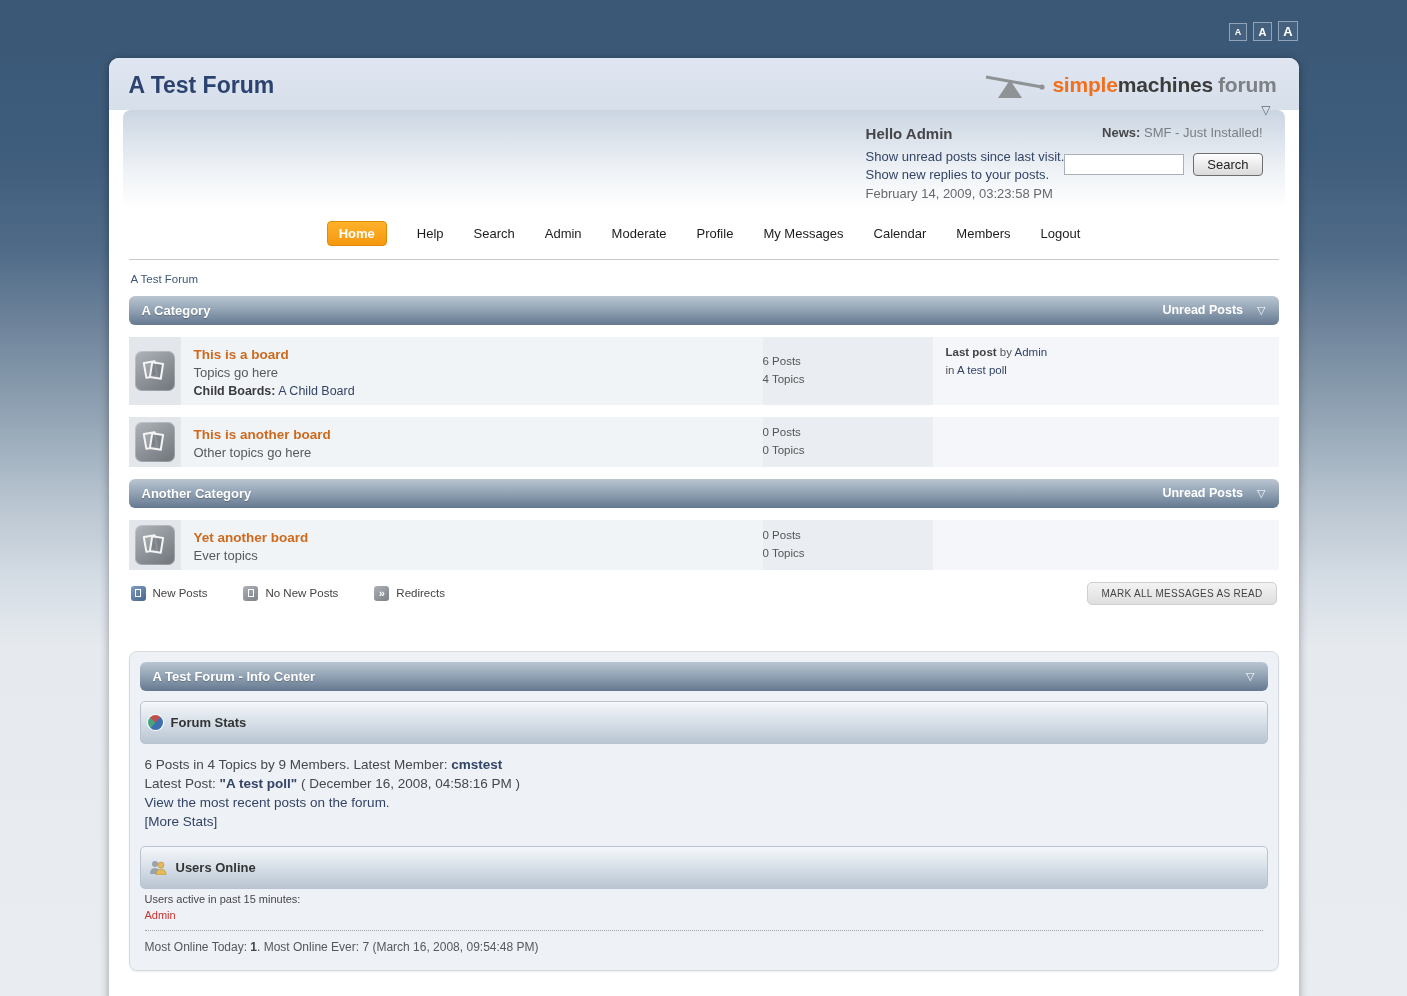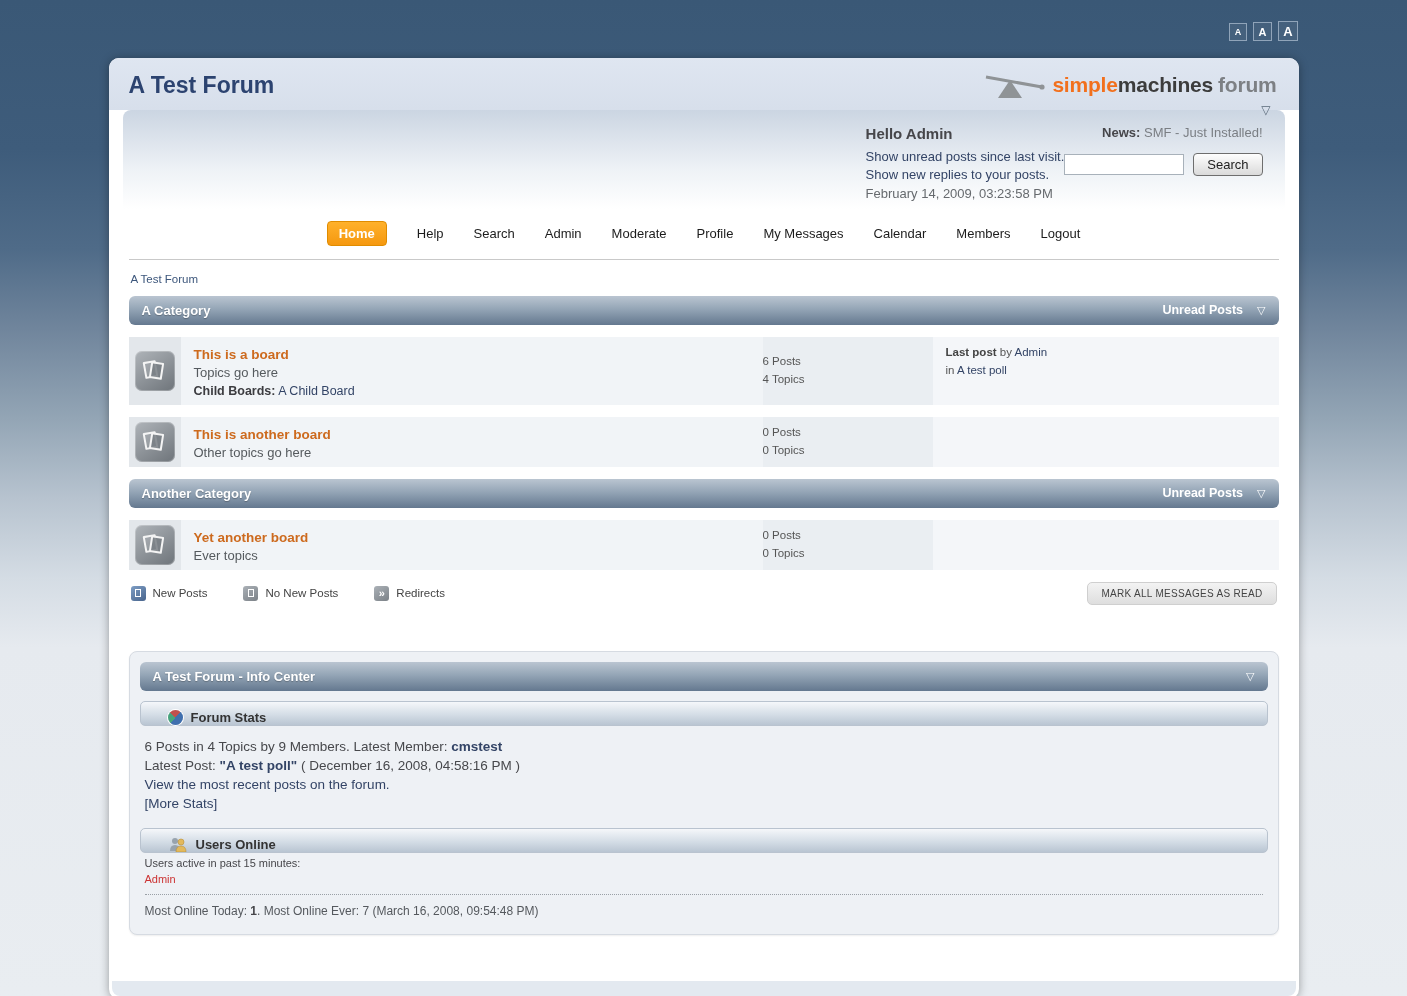--- a/index.html
+++ b/index.html
@@ -101,23 +101,23 @@
   .mini-gray { background:linear-gradient(145deg,#abb1b7,#7b8187); }
   .mini-paper { width:6px; height:8px; border:1px solid #fff; display:block; background:transparent; }
   .mini-redirect { color:#fff; font-size:11px; font-weight:bold; line-height:1; }
   .mark-read-btn { margin-left:auto; font-family:"Liberation Sans",sans-serif; font-size:10px; color:#444;
     letter-spacing:0.3px; background:linear-gradient(180deg,#f3f3f3,#dedede); border:1px solid #cfcfcf;
     border-radius:5px; padding:5px 13px; cursor:pointer; }
 
   
   .info-panel { margin-top:46px; background:#eef1f5; border:1px solid #d6dbe2; border-radius:8px;
     padding:10px 10px 4px; box-shadow:0 1px 2px rgba(0,0,0,0.07); }
-  .subbar { margin-top:10px; height:25px; border-radius:5px; border:1px solid #b9c3cf;
+  .subbar { margin-top:10px; height:43px; border-radius:5px; border:1px solid #b9c3cf;
     background:linear-gradient(180deg,#f5f7fa 0%, #d4dde6 55%, #b9c5d2 100%);
-    display:flex; align-items:flex-end; gap:8px; padding:0 27px; }
+    display:flex; align-items:center; gap:8px; padding:0 7px; }
   .subbar .sub-title { font-size:13px; font-weight:bold; color:#333; }
   .pie-icon { width:15px; height:15px; border-radius:50%;
     background:conic-gradient(from 40deg,#3f6fae 0 50%,#47a37c 50% 75%,#c0504d 75% 100%);
     box-shadow:0 0 0 1px #fff; }
   .stats-text { padding:11px 5px 4px; font-size:13.5px; color:#47484c; line-height:1.42; }
   .stats-text .bold-link { font-weight:bold; }
   .online-block { padding:4px 5px 0; }
   .online-counts { font-size:15px; color:#55595e; margin:8px 0 10px; }
   .online-active-label { font-size:11px; color:#46464a; }
   .online-admin { font-size:11px; color:#cc3333; margin-top:4px; cursor:pointer; display:inline-block; }

